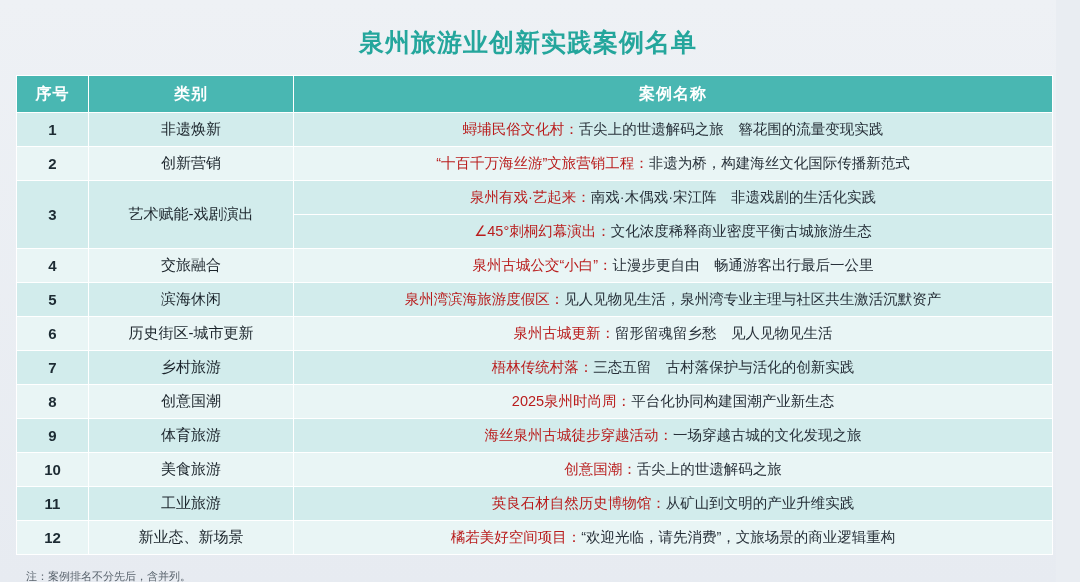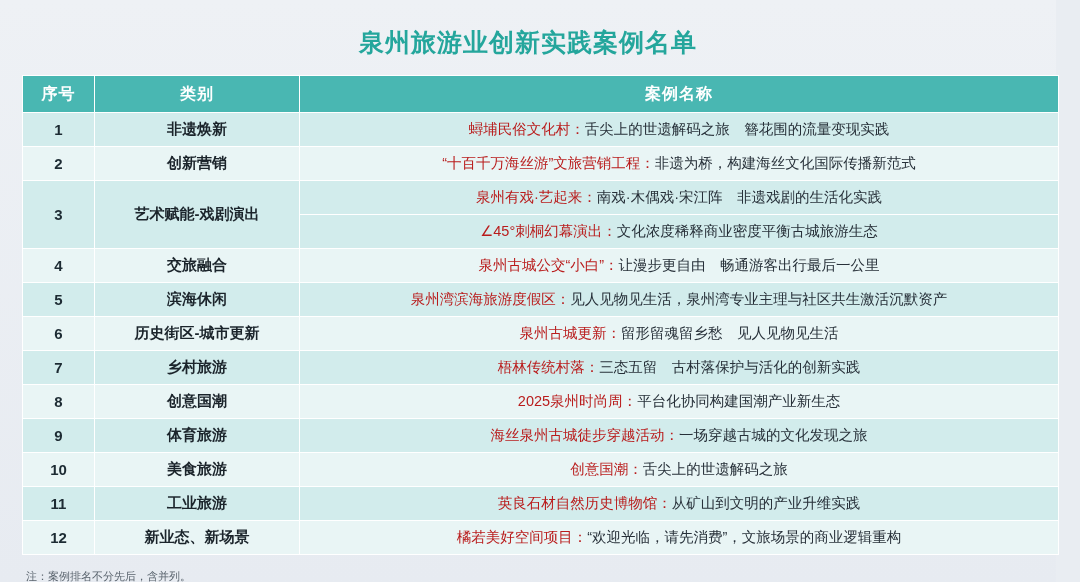--- a/index.html
+++ b/index.html
@@ -23,21 +23,21 @@
   .title {
     text-align: center;
     font-size: 25px;
     font-weight: bold;
     color: #24a69c;
     letter-spacing: 1px;
     padding-top: 26px;
     padding-bottom: 16px;
   }
   .table-wrap {
-    margin: 0 22px;
+    margin: 0 16px;
   }
   table {
     width: 1036px;
     border-collapse: collapse;
     table-layout: fixed;
   }
   col.c-seq { width: 72px; }
   col.c-cat { width: 205px; }
   col.c-name { width: 759px; }
 
@@ -73,21 +73,20 @@
     background: #e9f5f5;
   }
   td.seq {
     font-weight: bold;
     font-size: 15px;
     color: #1d2b33;
   }
   td.cat {
     font-size: 15px;
     color: #1b242b;
-    font-weight: bold;
   }
   td.name {
     text-align: center;
     color: #273039;
     font-size: 14.5px;
   }
   td.name .hl {
     color: #b91c1c;
     font-weight: normal;
   }

